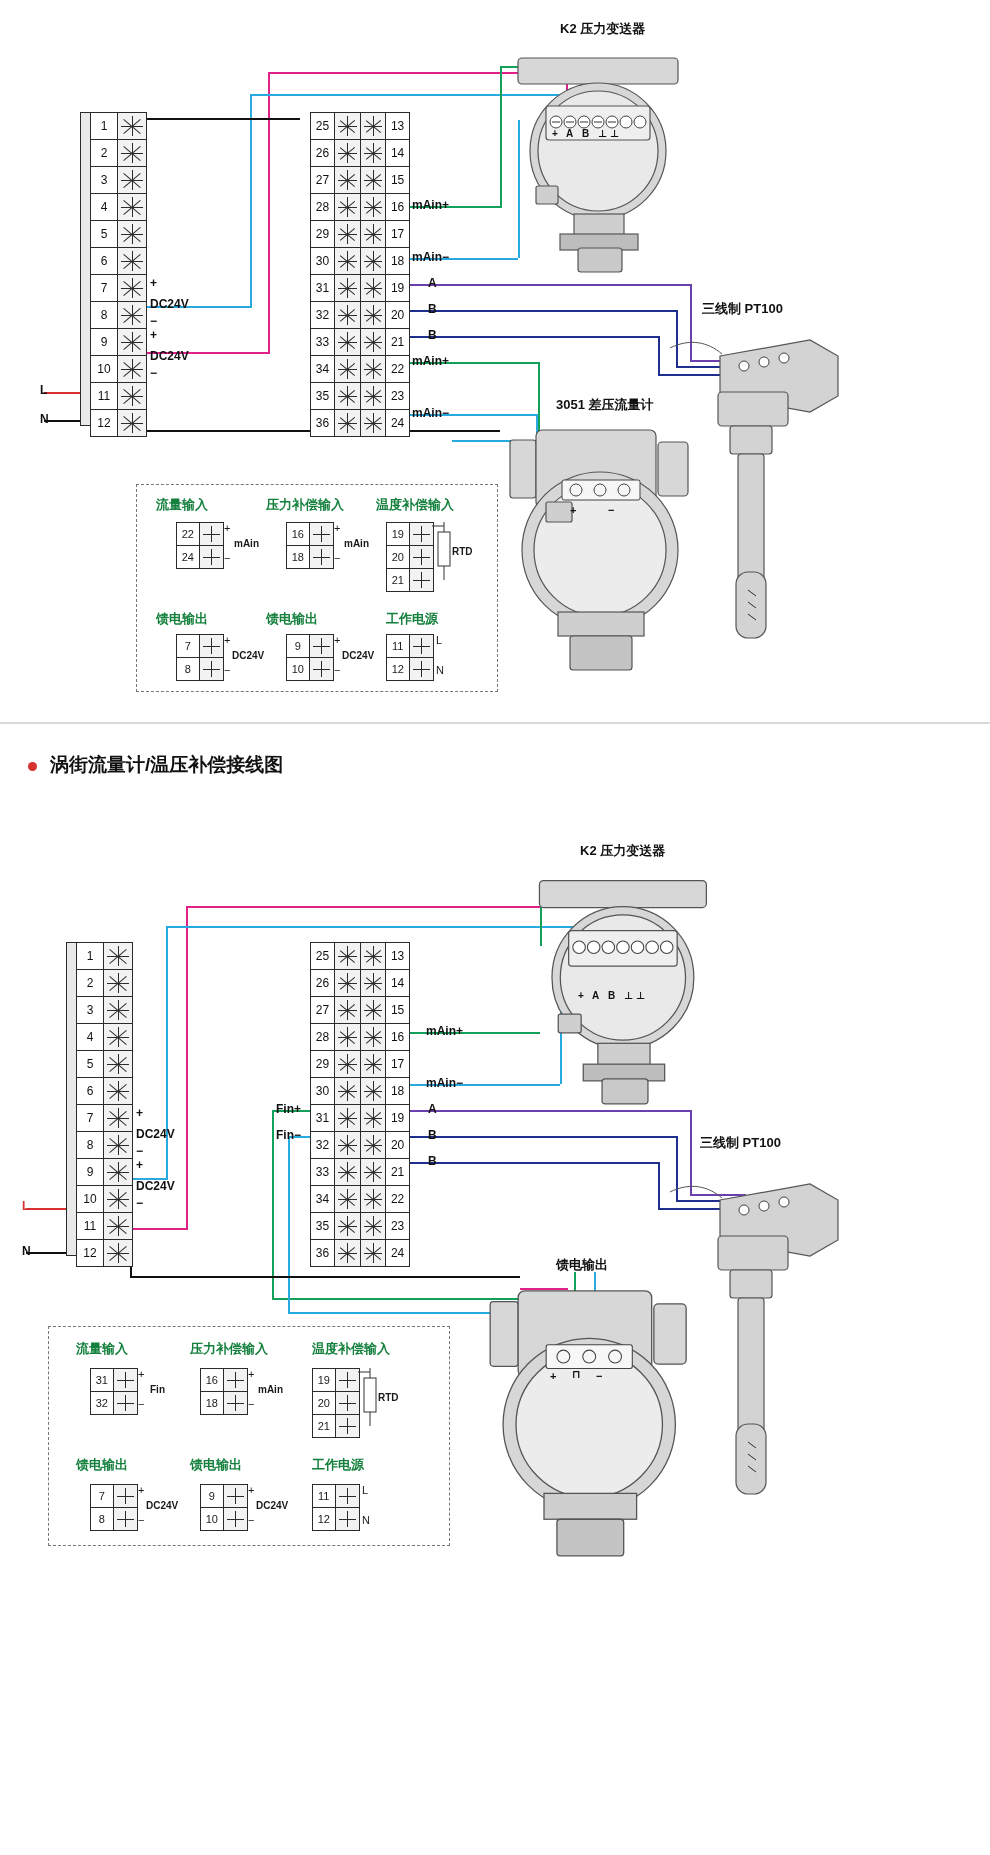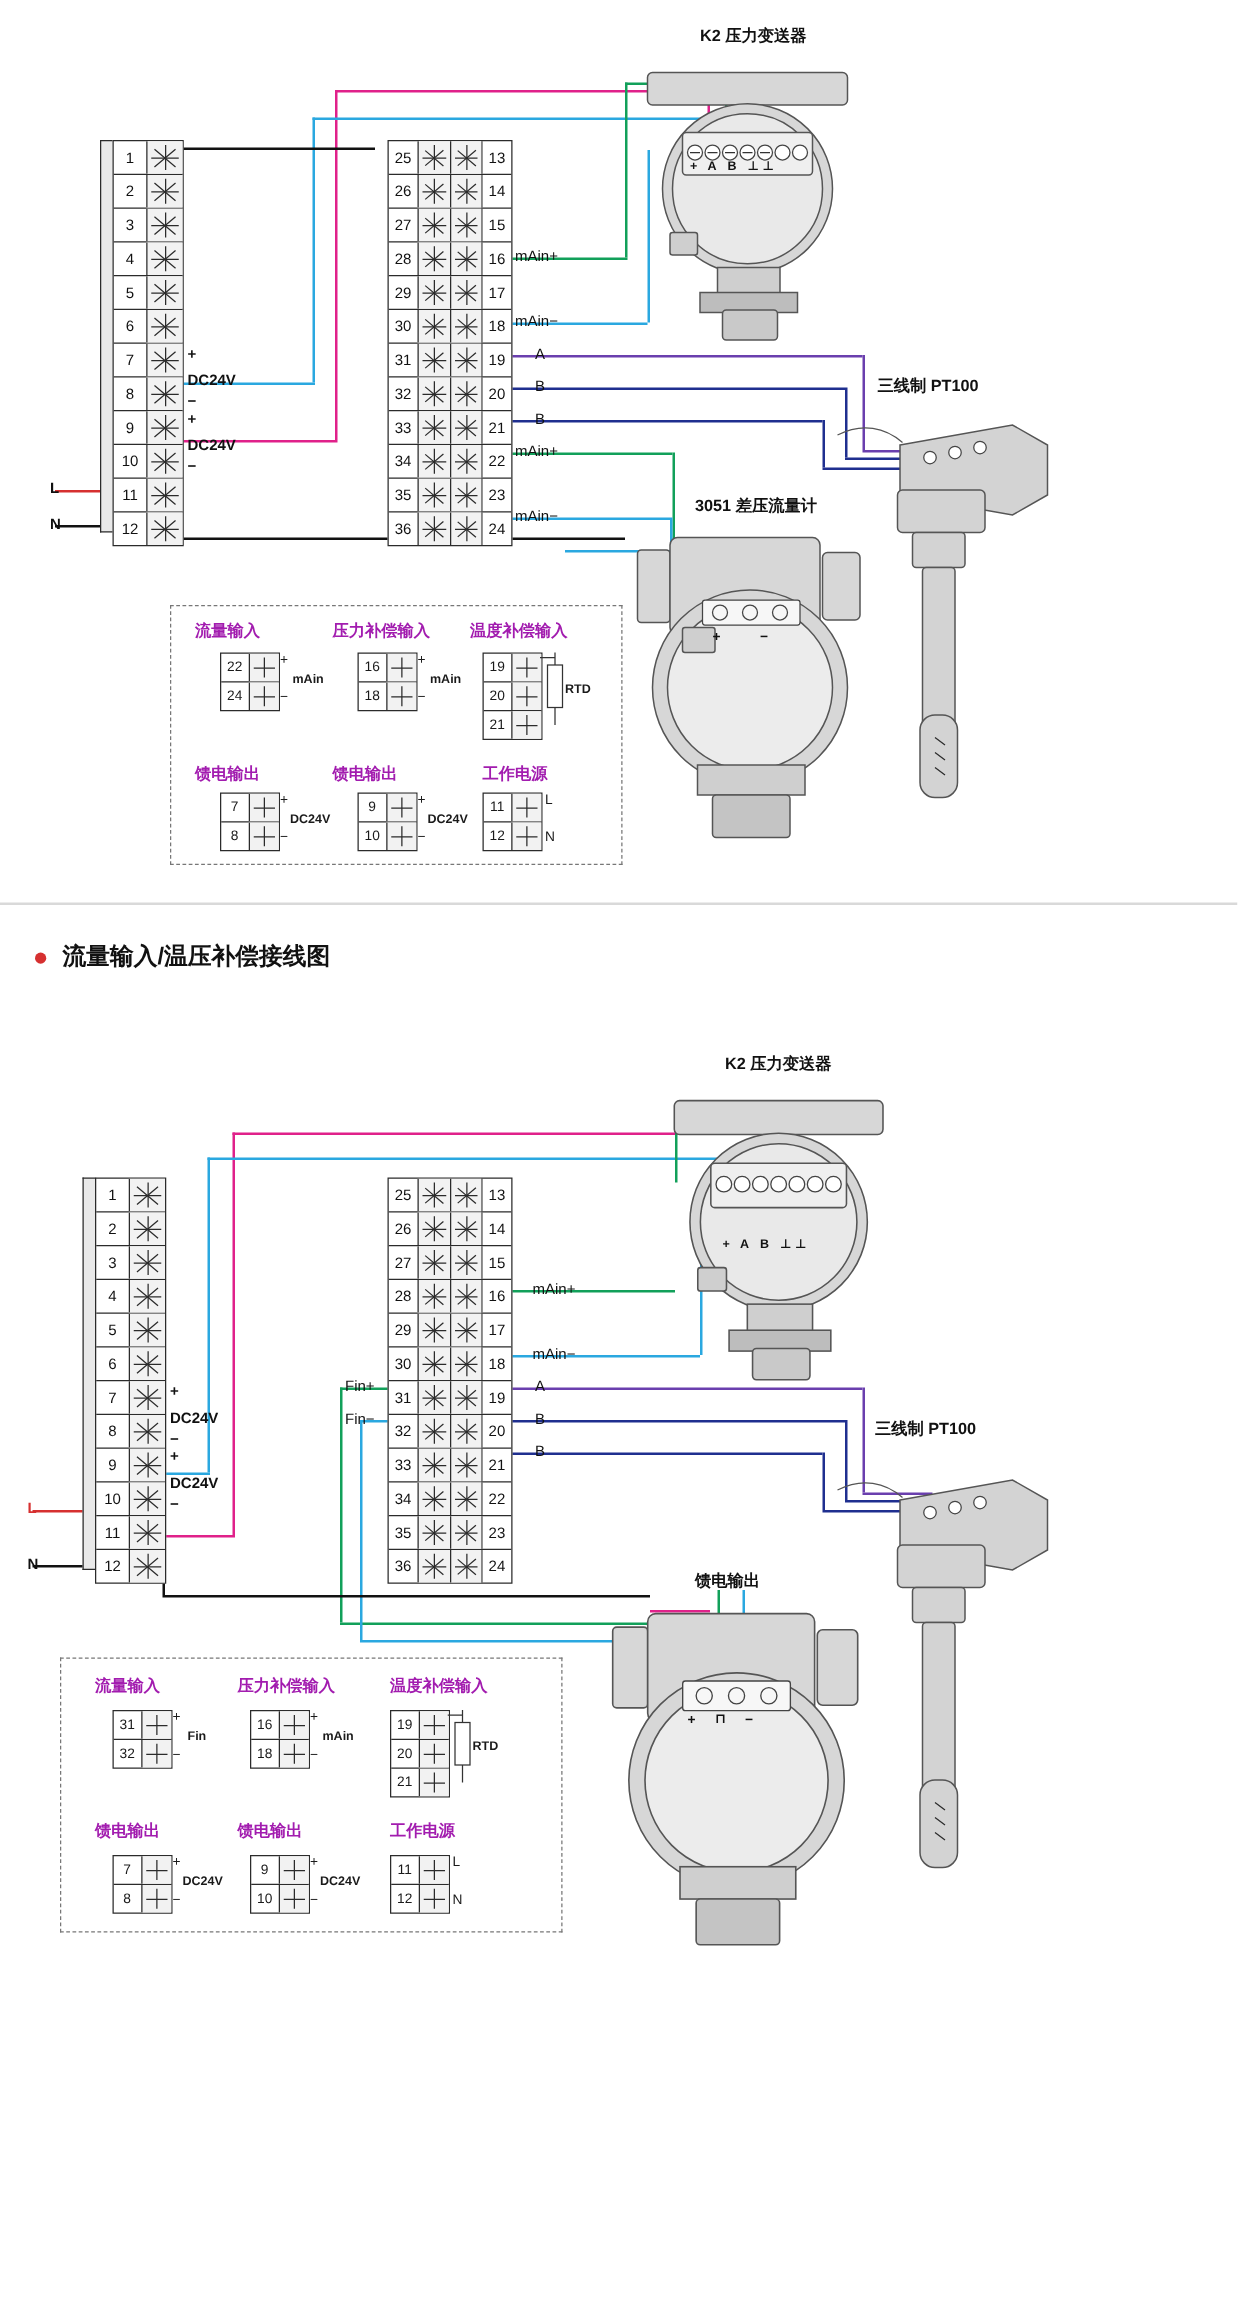--- a/index.html
+++ b/index.html
@@ -15,31 +15,31 @@
   .tscrew:before,.tscrew:after{content:"";position:absolute;background:#2b2b2b;}
   .tscrew:before{left:50%;top:3px;bottom:3px;width:1px;}
   .tscrew:after{top:50%;left:3px;right:3px;height:1px;}
   .tscrew .d1,.tscrew .d2{position:absolute;left:3px;right:3px;top:50%;height:1px;background:#2b2b2b;}
   .tscrew .d1{transform:rotate(40deg);}
   .tscrew .d2{transform:rotate(-40deg);}
 
   .leftcap{position:absolute;border:1px solid #2b2b2b;border-right:none;background:#e9e9e9;}
 
   
-  .lbl{position:absolute;font-size:12px;color:#111;white-space:nowrap;}
+  .lbl{position:absolute;font-size:12px;color:#111;white-space:nowrap;font-weight:bold;}
   .lbl.b{font-weight:bold;}
 
   
   .wire{position:absolute;}
   .hr{height:0;border-top-width:2px;border-top-style:solid;}
   .vr{width:0;border-left-width:2px;border-left-style:solid;}
 
   
   .legend{position:absolute;border:1px dashed #777;}
-  .lgtitle{font-size:13px;font-weight:bold;color:#a21caf;}
+  .lgtitle{font-size:13px;font-weight:bold;color:#15803d;}
   .mini{position:absolute;border:1px solid #2b2b2b;}
   .mrow{display:flex;align-items:center;height:22px;border-bottom:1px solid #2b2b2b;}
   .mrow:last-child{border-bottom:none;}
   .mnum{width:22px;text-align:center;font-size:11px;line-height:22px;}
   .mscrew{width:24px;height:22px;border-left:1px solid #2b2b2b;position:relative;background:#f2f2f2;}
   .mscrew:before{content:"";position:absolute;left:50%;top:3px;bottom:3px;width:1px;background:#2b2b2b;}
   .mscrew:after{content:"";position:absolute;top:50%;left:3px;right:3px;height:1px;background:#2b2b2b;}
   .mlbl{position:absolute;font-size:11px;}
   .mlbl.bb{font-weight:bold;font-size:10px;}
 
@@ -531,21 +531,21 @@
     <div class="mrow">
         <span class="mnum">12</span>
         <span class="mscrew"></span>
       </div>
   </div>
   <div class="mlbl" style="left:436px;top:634px;">L</div>
   <div class="mlbl" style="left:436px;top:664px;">N</div>
 
   <div class="divider" style="top:722px;"></div>
   <div class="bullet" style="left:28px;top:762px;"></div>
-  <div class="h2" style="left:50px;top:752px;">流量输入/温压补偿接线图</div>
+  <div class="h2" style="left:50px;top:752px;">涡街流量计/温压补偿接线图</div>
 
   <div class="wire hr" style="left:186px;top:906px;width:420px;border-color:#e0218a;"></div>
   <div class="wire vr" style="left:186px;top:906px;height:322px;border-color:#e0218a;"></div>
   <div class="wire hr" style="left:130px;top:1228px;width:58px;border-color:#e0218a;"></div>
   <div class="wire vr" style="left:606px;top:906px;height:36px;border-color:#e0218a;"></div>
 
   <div class="wire hr" style="left:166px;top:926px;width:460px;border-color:#2aa8e0;"></div>
   <div class="wire vr" style="left:166px;top:926px;height:252px;border-color:#2aa8e0;"></div>
   <div class="wire hr" style="left:130px;top:1178px;width:38px;border-color:#2aa8e0;"></div>
   <div class="wire vr" style="left:626px;top:926px;height:20px;border-color:#2aa8e0;"></div>

